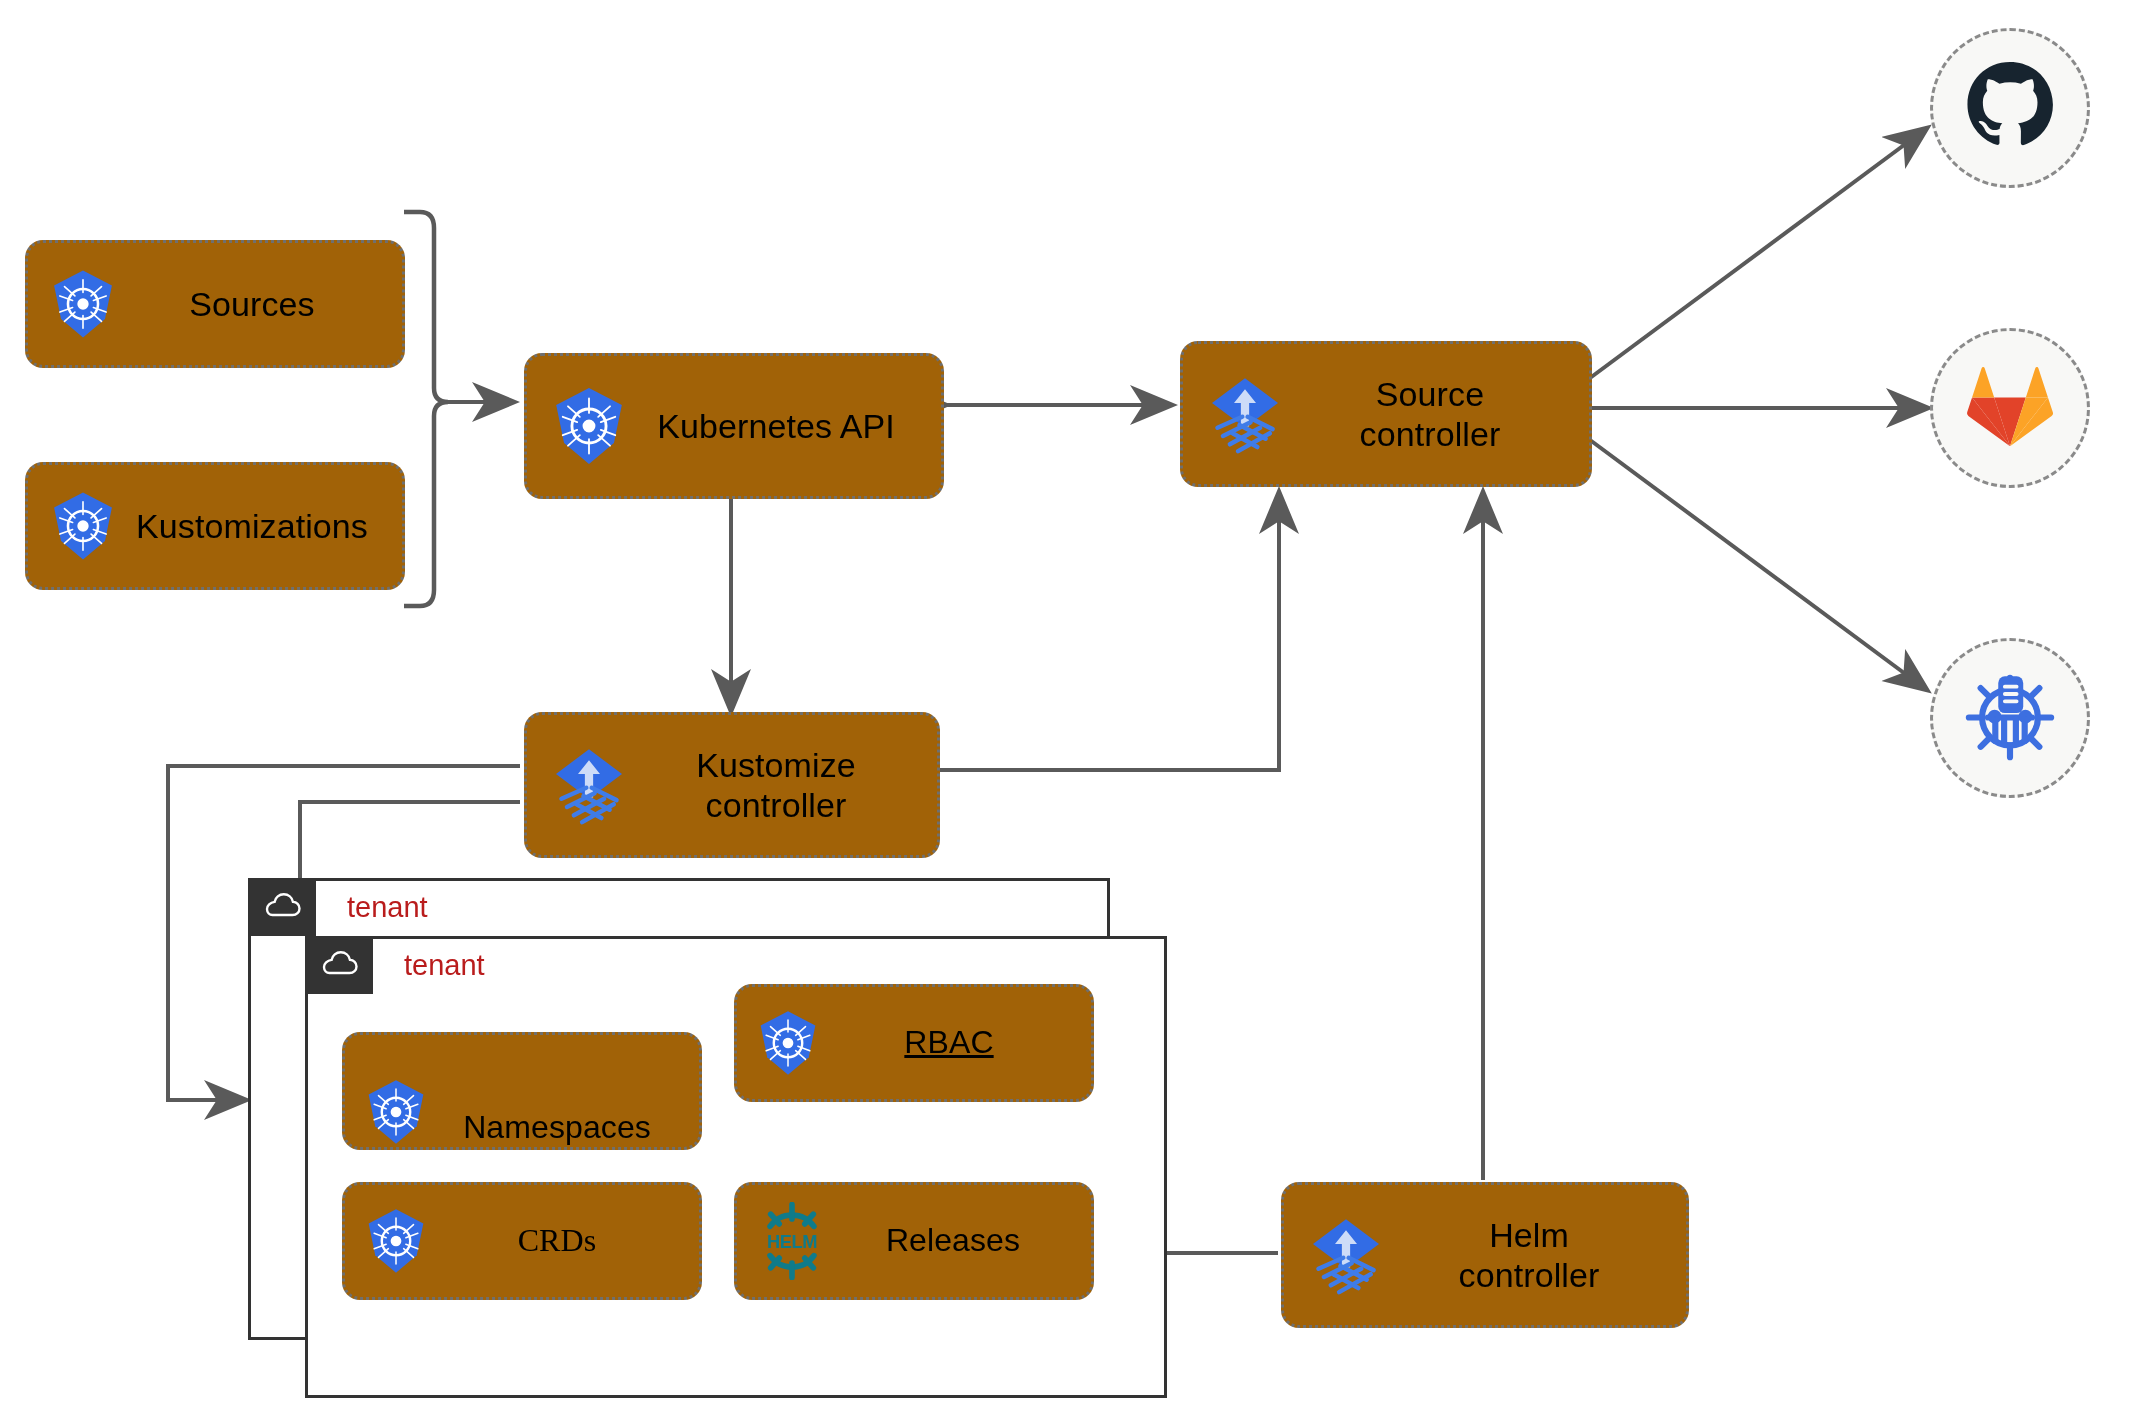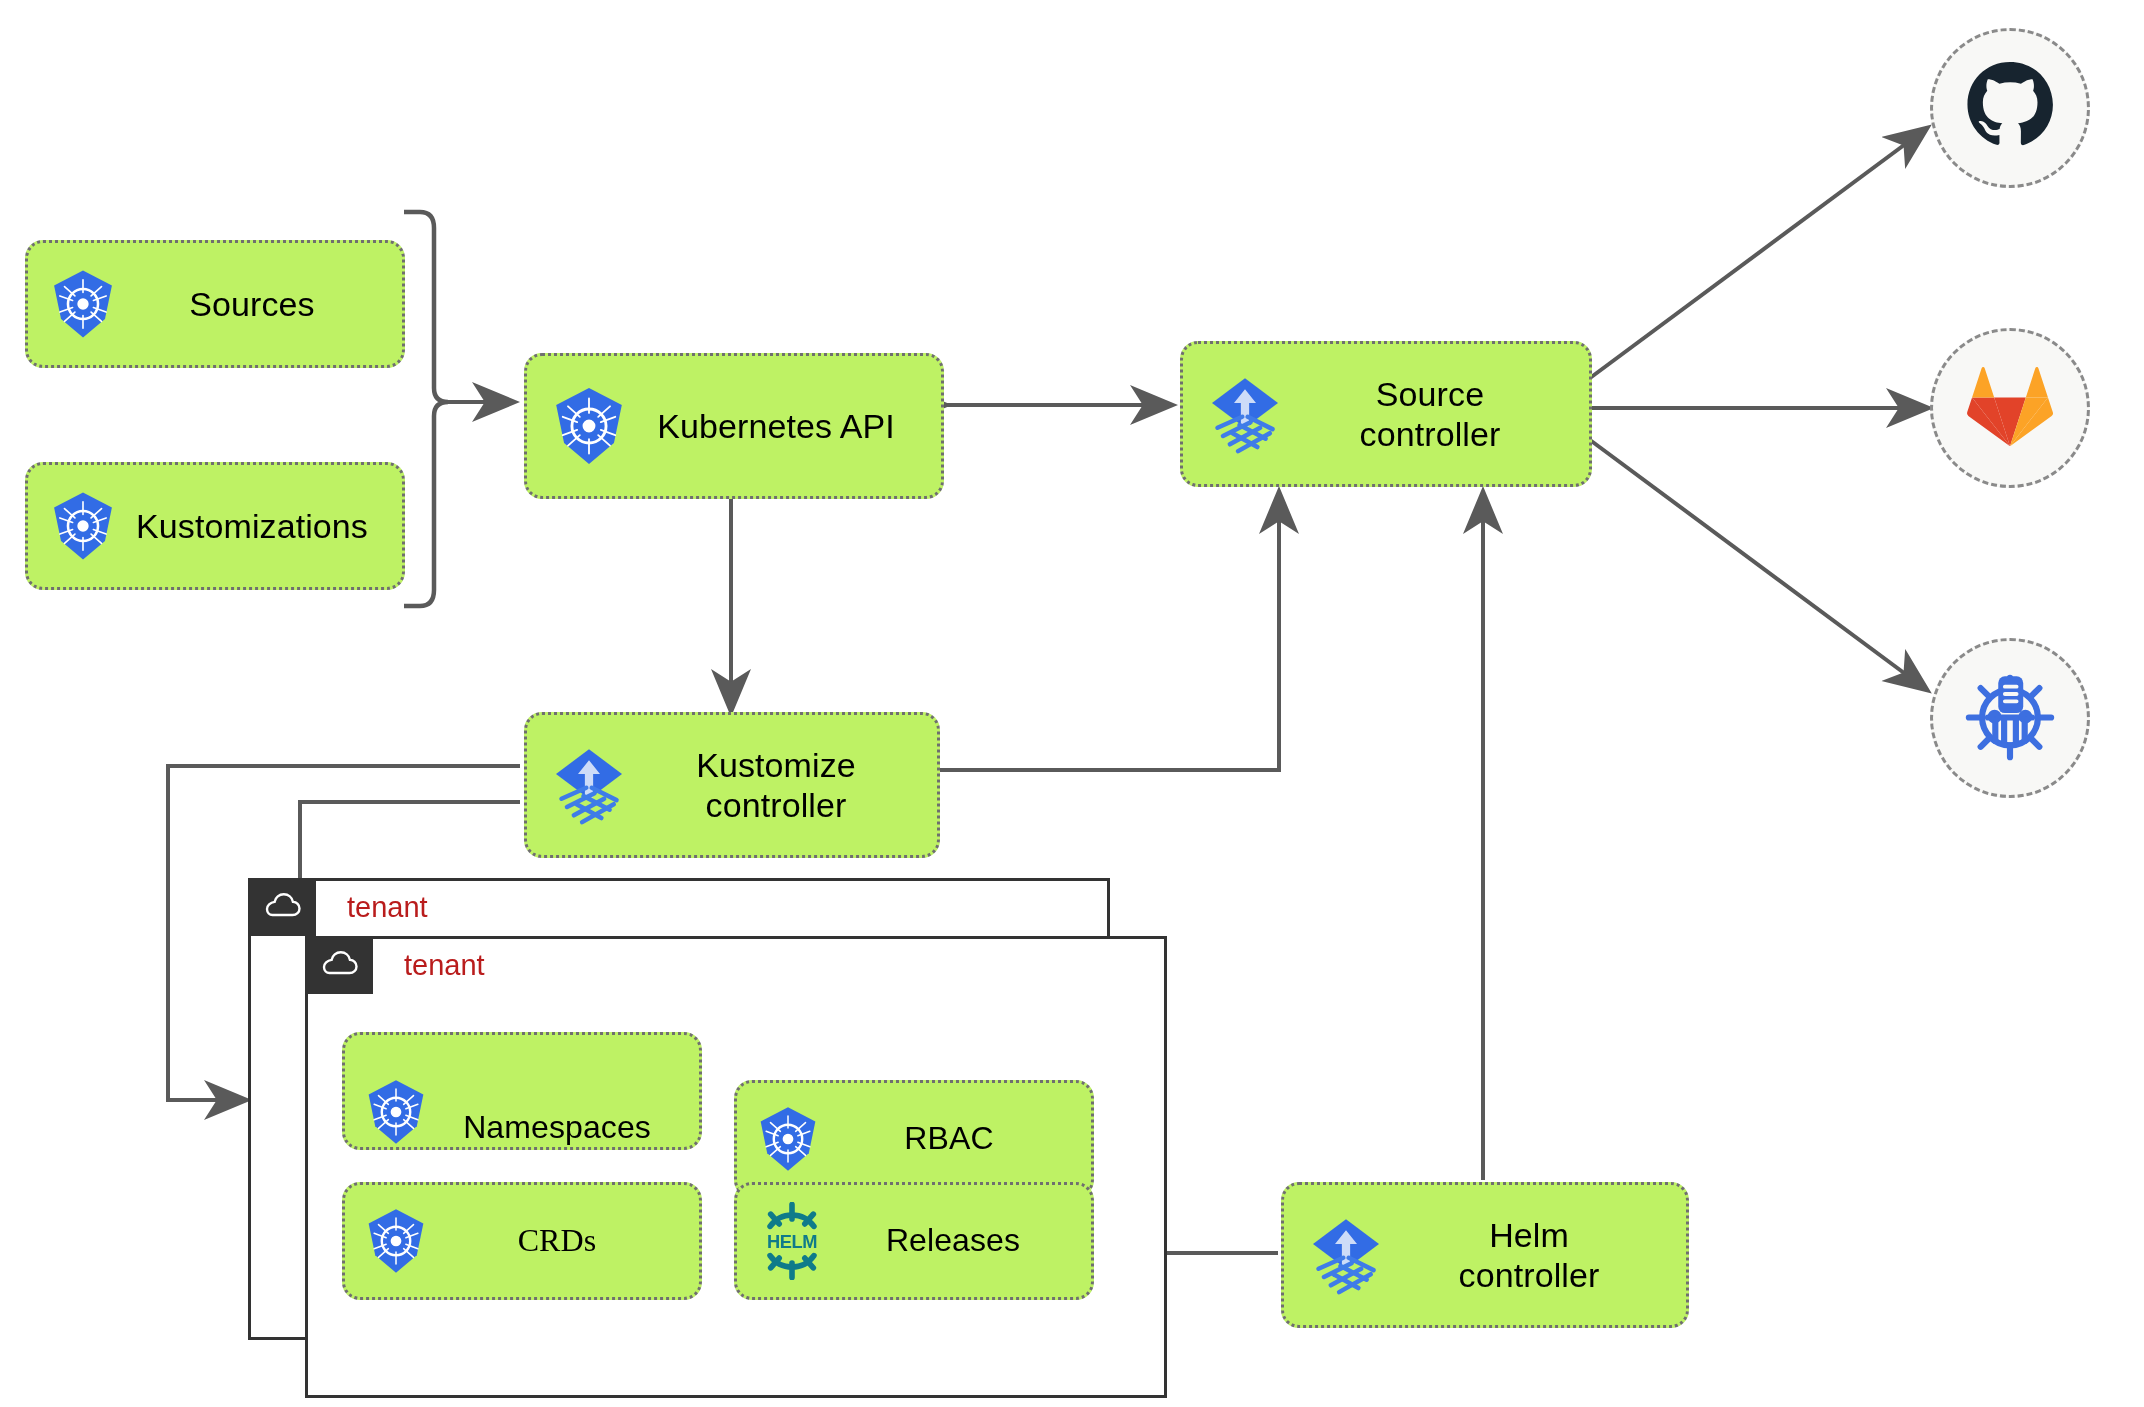--- a/index.html
+++ b/index.html
@@ -3,21 +3,21 @@
 <meta charset="utf-8">
 <style>
   html,body{margin:0;padding:0;background:#ffffff;}
   body{font-family:"Liberation Sans","DejaVu Sans",sans-serif;}
   #stage{position:relative;width:2144px;height:1407px;background:#fff;overflow:hidden;}
   #wires{position:absolute;left:0;top:0;width:2144px;height:1407px;pointer-events:none;}
 
   
   .node{
     position:absolute;
-    background:#bef264;
+    background:#a16207;
     border:3px dotted #6f6f6f;
     border-radius:18px;
     display:flex;align-items:center;
     box-sizing:border-box;
   }
   .node .ico{flex:0 0 auto;display:flex;align-items:center;justify-content:center;}
   .node .lbl{
     flex:1 1 auto;text-align:center;color:#000;
     font-size:34px;line-height:1.18;letter-spacing:.1px;
     white-space:pre-line;
@@ -276,21 +276,21 @@
           <path d="M32 11 L32 22 M32 42 L32 53 M12 25 L23 29 M41 35 L52 39
                    M16 47 L25 39 M39 25 L48 17 M48 47 L39 39 M25 25 L16 17
                    M12 39 L23 35 M41 29 L52 25" stroke-linecap="round"></path>
           <circle cx="32" cy="32" r="13" fill="none" stroke-width="2.2"></circle>
         </g>
       </svg>
     </span>
     <span class="lbl">Namespaces</span>
   </div>
 
-  <div class="node small" style="left:734px;top:1080px;width:360px;height:118px;padding:0 16px;">
+  <div class="node small" style="left:734px;top:984px;width:360px;height:118px;padding:0 16px;text-decoration:underline;">
     <span class="ico">
       <svg width="70" height="70" viewBox="0 0 64 64">
         <path d="M32 3 L57 16 L51 45 L32 61 L13 45 L7 16 Z" fill="#326ce5"></path>
         <g fill="#fff" stroke="#fff" stroke-width="1.4">
           <circle cx="32" cy="32" r="4.2"></circle>
           <path d="M32 11 L32 22 M32 42 L32 53 M12 25 L23 29 M41 35 L52 39
                    M16 47 L25 39 M39 25 L48 17 M48 47 L39 39 M25 25 L16 17
                    M12 39 L23 35 M41 29 L52 25" stroke-linecap="round"></path>
           <circle cx="32" cy="32" r="13" fill="none" stroke-width="2.2"></circle>
         </g>

